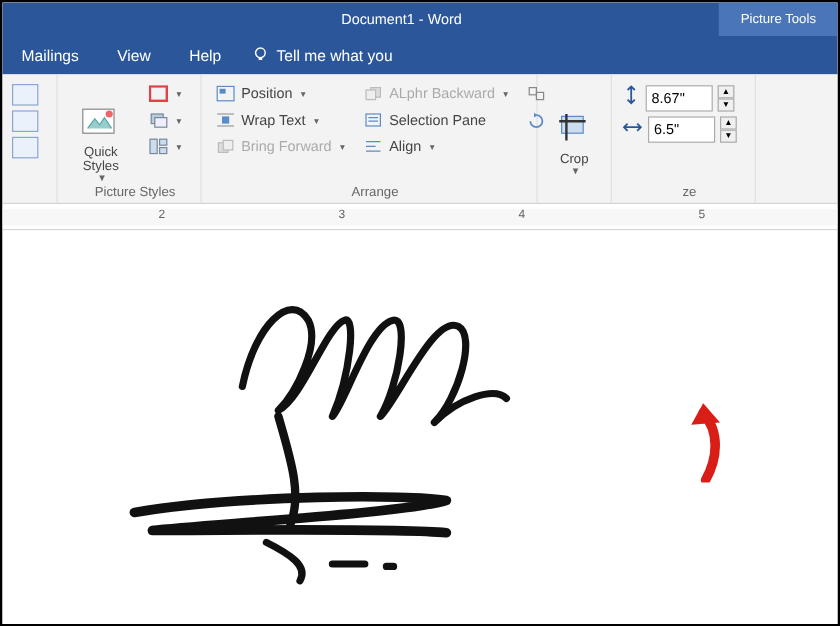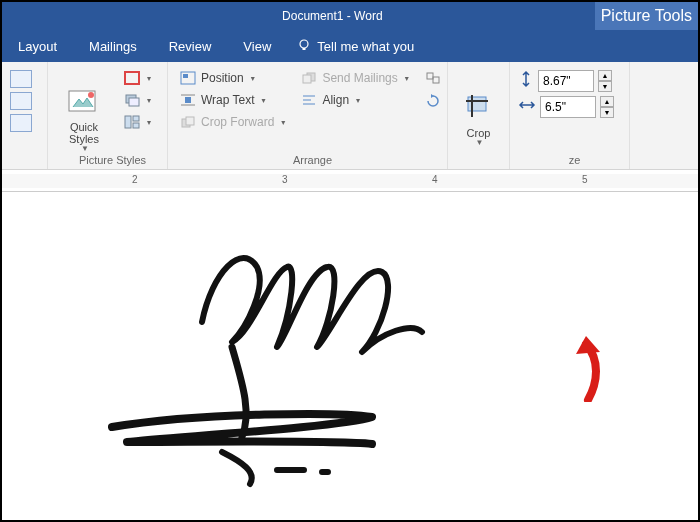--- a/index.html
+++ b/index.html
@@ -1,19 +1,19 @@
 <!DOCTYPE html>
 <html><head>
 <meta charset="utf-8">
 <style>
   * { box-sizing: border-box; margin: 0; padding: 0; font-family: "Segoe UI", Arial, sans-serif; }
   body { background: #fff; width: 700px; height: 522px; overflow: hidden; border: 2px solid #000; }
   .titlebar { background: #2b579a; height: 28px; display: flex; align-items: center; color: #fff; font-size: 12px; }
   .titlebar .doc-title { flex: 1; text-align: center; padding-left: 68px; }
-  .titlebar .contextual { background: #4a76b8; height: 100%; display: flex; align-items: center; padding: 0 6px; font-size: 16px; }
+  .titlebar .contextual { background: #4a76b8; height: 100%; display: flex; align-items: center; padding: 0 18px; font-size: 11px; }
   .titlebar .user { padding: 0 10px; display: flex; align-items: center; gap: 6px; }
   .titlebar .avatar { width: 22px; height: 22px; background: #fff; display: inline-flex; align-items: center; justify-content: center; }
   .tabbar { background: #2b579a; height: 32px; display: flex; align-items: stretch; color: #fff; font-size: 13px; }
   .tab { padding: 0 16px; display: flex; align-items: center; cursor: pointer; }
   .tab.active { background: #f3f3f3; color: #2b579a; }
   .tellme { display: flex; align-items: center; gap: 6px; padding: 0 10px; flex: 1; text-align: right; }
   .ribbon { background: #f3f3f3; height: 108px; display: flex; border-bottom: 1px solid #d4d4d4; }
   .group { border-right: 1px solid #e0e0e0; padding: 4px 8px 0 8px; display: flex; flex-direction: column; position: relative; }
   .group-label { text-align: center; font-size: 11px; color: #666; position: absolute; bottom: 3px; left: 10px; right: 0; }
   .group-body { flex: 1; display: flex; gap: 8px; }
@@ -39,24 +39,23 @@
 </style>
 </head>
 <body>
 
 <div class="titlebar">
   <div class="doc-title">Document1  -  Word</div>
   <div class="contextual">Picture Tools</div>
 </div>
 
 <div class="tabbar">
-  <div class="tab">Layout</div>
   <div class="tab">Mailings</div>
-  <div class="tab">Review</div>
   <div class="tab">View</div>
+  <div class="tab">Help</div>
   <div class="tellme">
     <span>
       <svg width="14" height="14" viewBox="0 0 14 14">
           <circle cx="7" cy="6" r="4" fill="none" stroke="#fff" stroke-width="1.2"></circle>
           <rect x="5.5" y="10" width="3" height="2" fill="#fff"></rect>
         </svg>
     </span>
     <span>Tell me what you</span>
   </div>
 </div>
@@ -142,34 +141,44 @@
           <span>Wrap Text</span>
             <span class="dd">▾</span>
         </div>
         <div class="smallbtn disabled">
           <span class="sico">
               <svg width="16" height="14">
                 <rect x="2" y="4" width="8" height="8" fill="#ddd" stroke="#bbb"></rect>
                 <rect x="6" y="2" width="8" height="8" fill="#eee" stroke="#bbb"></rect>
               </svg>
             </span>
-          <span>Crop Forward</span>
+          <span>Bring Forward</span>
             <span class="dd">▾</span>
         </div>
       </div>
       <div class="smallcol" style="width:140px">
         <div class="smallbtn disabled">
           <span class="sico">
               <svg width="16" height="14">
                 <rect x="6" y="2" width="8" height="8" fill="#ddd" stroke="#bbb"></rect>
                 <rect x="2" y="4" width="8" height="8" fill="#eee" stroke="#bbb"></rect>
               </svg>
             </span>
-          <span>Send Mailings</span>
-            <span class="dd">▾</span>
+          <span>ALphr Backward</span>
+            <span class="dd">▾</span>
+        </div>
+        <div class="smallbtn">
+          <span class="sico">
+              <svg width="16" height="14">
+                <rect x="2" y="2" width="12" height="10" fill="none" stroke="#5a8bc9"></rect>
+                <line x1="4" y1="5" x2="12" y2="5" stroke="#5a8bc9"></line>
+                <line x1="4" y1="8" x2="12" y2="8" stroke="#5a8bc9"></line>
+              </svg>
+            </span>
+          <span>Selection Pane</span>
         </div>
         <div class="smallbtn">
           <span class="sico">
               <svg width="16" height="14">
                 <line x1="2" y1="3" x2="14" y2="3" stroke="#5a8bc9"></line>
                 <line x1="2" y1="7" x2="10" y2="7" stroke="#5a8bc9"></line>
                 <line x1="2" y1="11" x2="14" y2="11" stroke="#5a8bc9"></line>
               </svg>
             </span>
           <span>Align</span>

